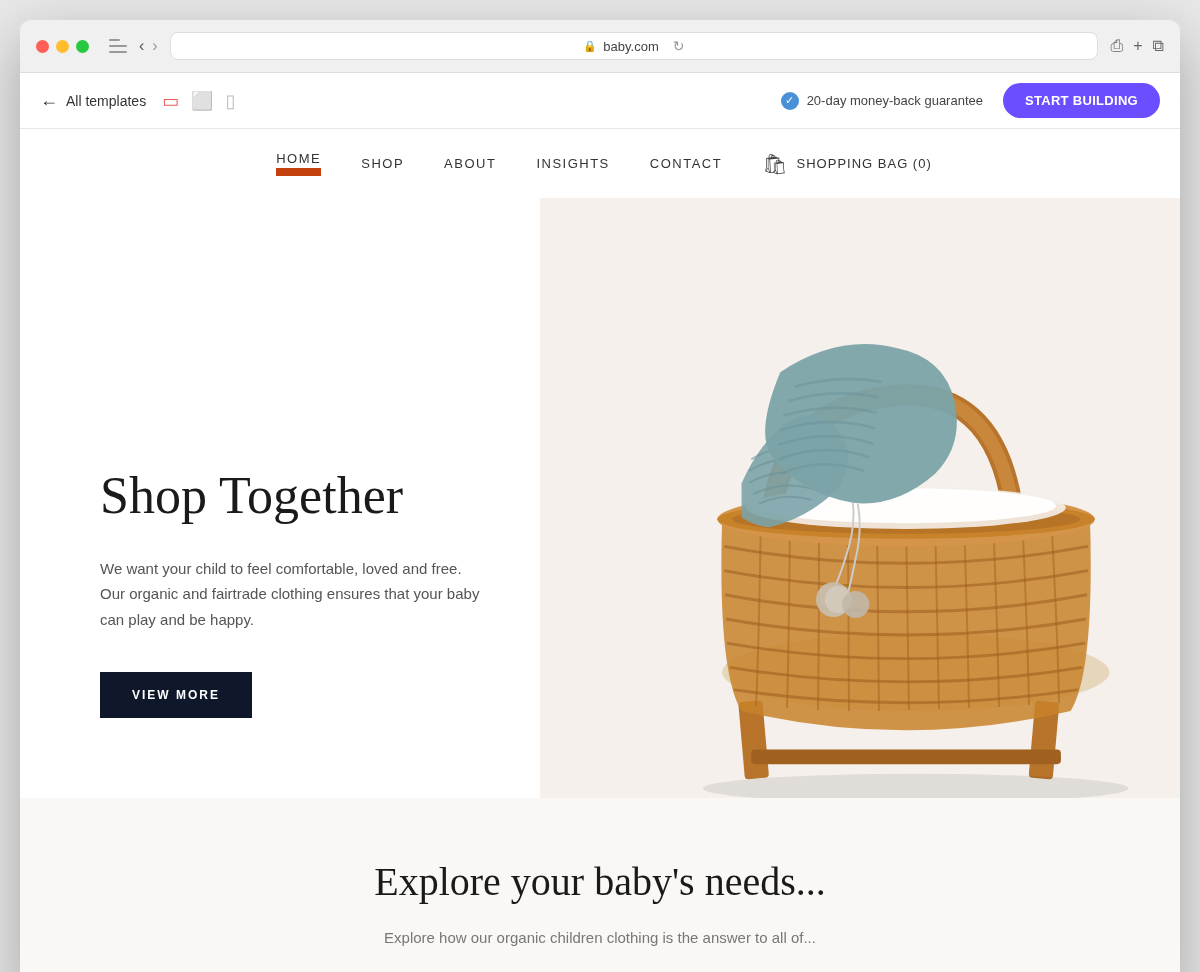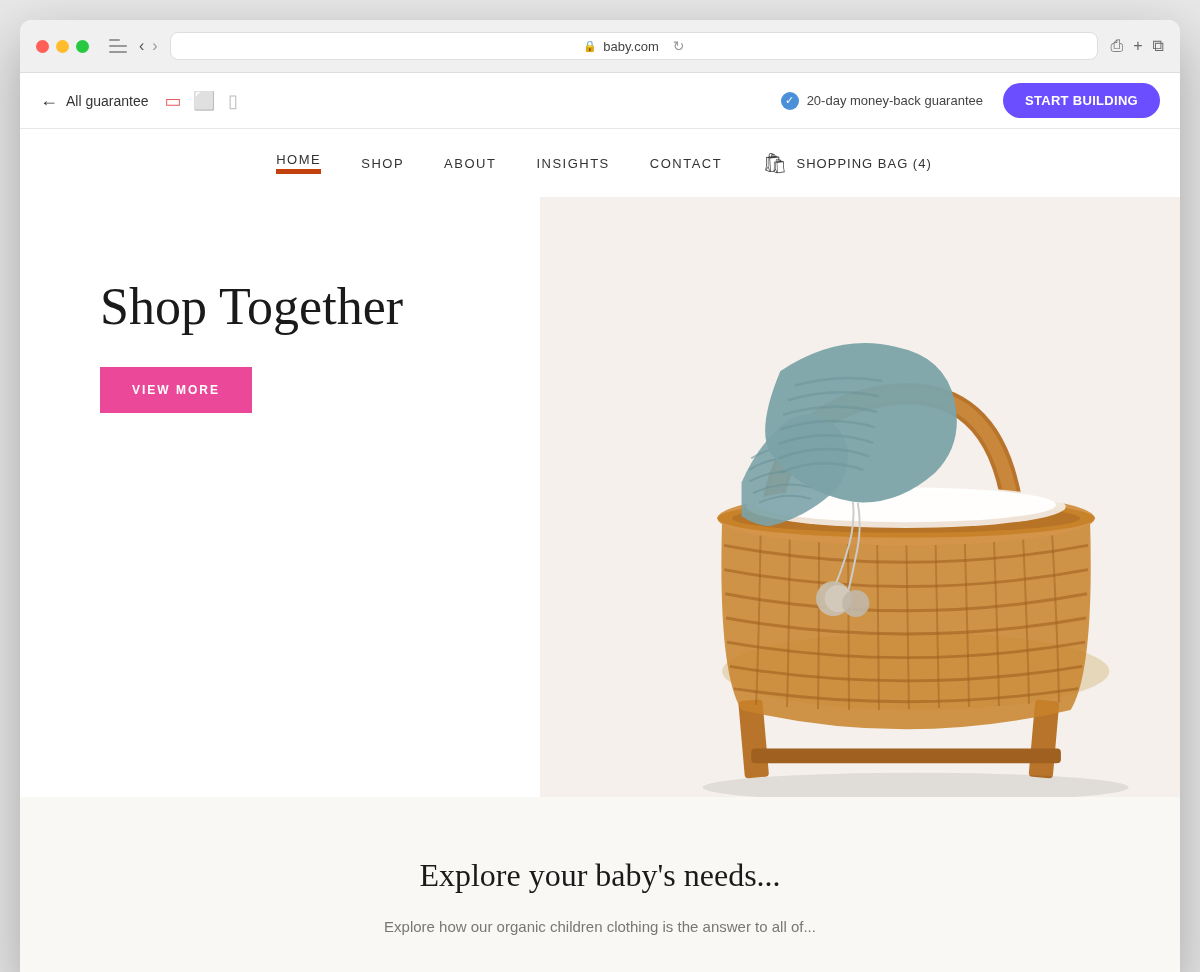--- a/index.html
+++ b/index.html
@@ -207,21 +207,21 @@
     .nav-item {
       font-size: 13px;
       letter-spacing: 1.5px;
       color: #333;
       cursor: pointer;
       text-decoration: none;
       font-weight: 500;
       text-transform: uppercase;
     }
     .nav-item.active {
-      border-bottom: 5px solid #c2410c;
+      border-bottom: 8px solid #c2410c;
       padding-bottom: 2px;
       margin-left: 8px;
     }
 
     .nav-cart {
       display: flex;
       align-items: center;
       gap: 8px;
       font-size: 13px;
       letter-spacing: 1px;
@@ -239,21 +239,21 @@
       position: relative;
       min-height: 600px;
       overflow: hidden;
     }
 
     .hero-text {
       flex: 0 0 520px;
       padding: 80px 60px 80px 80px;
       display: flex;
       flex-direction: column;
-      justify-content: flex-start;
+      justify-content: flex-end;
       background: #fff;
       position: relative;
       z-index: 2;
     }
 
     .hero-title {
       font-size: 52px;
       font-weight: 400;
       color: #1a1a1a;
       line-height: 1.15;
@@ -264,21 +264,21 @@
     .hero-description {
       font-size: 15px;
       color: #555;
       line-height: 1.7;
       margin-bottom: 40px;
       max-width: 380px;
     }
 
     .view-more-btn {
       display: inline-block;
-      background: #ec4899;
+      background: #0f172a;
       color: white;
       padding: 16px 32px;
       font-size: 12px;
       letter-spacing: 2px;
       font-weight: 600;
       cursor: pointer;
       text-transform: uppercase;
       border: none;
       align-self: flex-start;
     }
@@ -292,21 +292,21 @@
     }
 
     
     .bottom-section {
       background: #faf8f5;
       padding: 60px 60px 30px;
       text-align: center;
     }
 
     .bottom-title {
-      font-size: 32px;
+      font-size: 40px;
       font-weight: 400;
       color: #1a1a1a;
       margin-bottom: 20px;
       font-family: Georgia, 'Times New Roman', serif;
     }
 
     .bottom-text {
       font-size: 15px;
       color: #777;
       line-height: 1.7;
@@ -360,21 +360,21 @@
       <span class="browser-action-btn">⎙</span>
       <span class="browser-action-btn">+</span>
       <span class="browser-action-btn">⧉</span>
     </div>
   </div>
 
   <div class="editor-bar">
     <div class="editor-left">
       <a class="back-link">
         <span class="back-arrow">←</span>
-        <span>All guarantee</span>
+        <span>All templates</span>
       </a>
       <div class="device-icons">
         <span class="device-icon active">▭</span>
         <span class="device-icon inactive">⬜</span>
         <span class="device-icon inactive">▯</span>
       </div>
     </div>
     <div class="editor-right">
       <div class="money-back">
         <div class="check-circle">✓</div>
@@ -387,27 +387,28 @@
   <div class="website-content">
 
     <nav class="site-nav">
       <a class="nav-item active">HOME</a>
       <a class="nav-item">SHOP</a>
       <a class="nav-item">ABOUT</a>
       <a class="nav-item">INSIGHTS</a>
       <a class="nav-item">CONTACT</a>
       <div class="nav-cart">
         <span class="cart-icon">🛍</span>
-        <span>SHOPPING BAG (4)</span>
+        <span>SHOPPING BAG (0)</span>
       </div>
     </nav>
 
     <div class="hero-section">
       <div class="hero-text">
         <h1 class="hero-title">Shop Together</h1>
+        <p class="hero-description">We want your child to feel comfortable, loved and free. Our organic and fairtrade clothing ensures that your baby can play and be happy.</p>
         <button class="view-more-btn">VIEW MORE</button>
       </div>
 
       <div class="hero-image">
         <div class="hero-image-placeholder">
 
           <svg class="scene-svg" viewBox="0 0 700 620" xmlns="http://www.w3.org/2000/svg">
 
             <rect width="700" height="620" fill="#f5f0eb"></rect>
 

